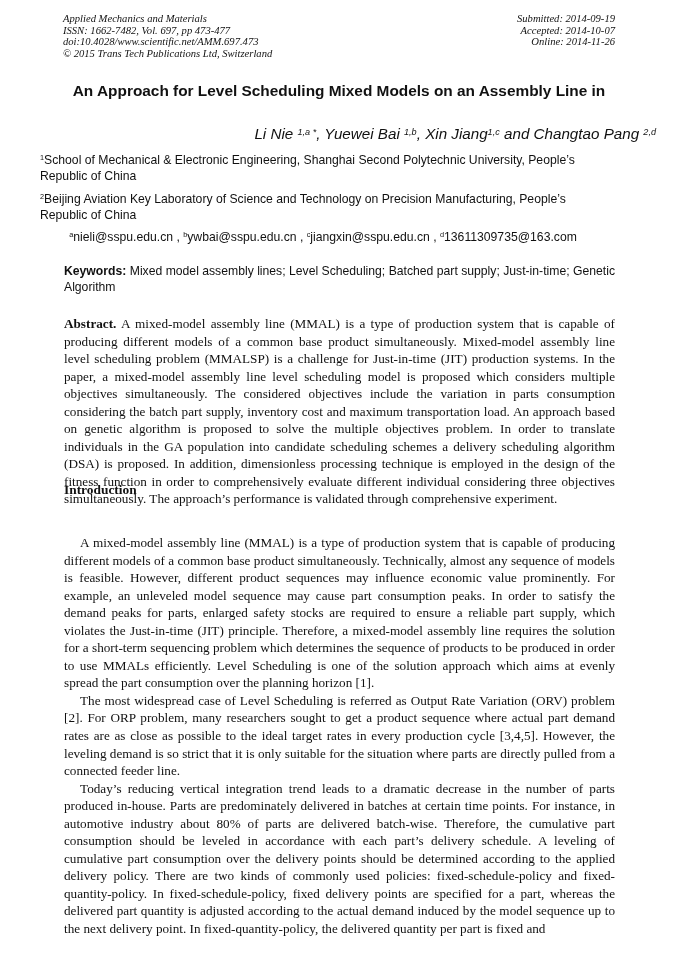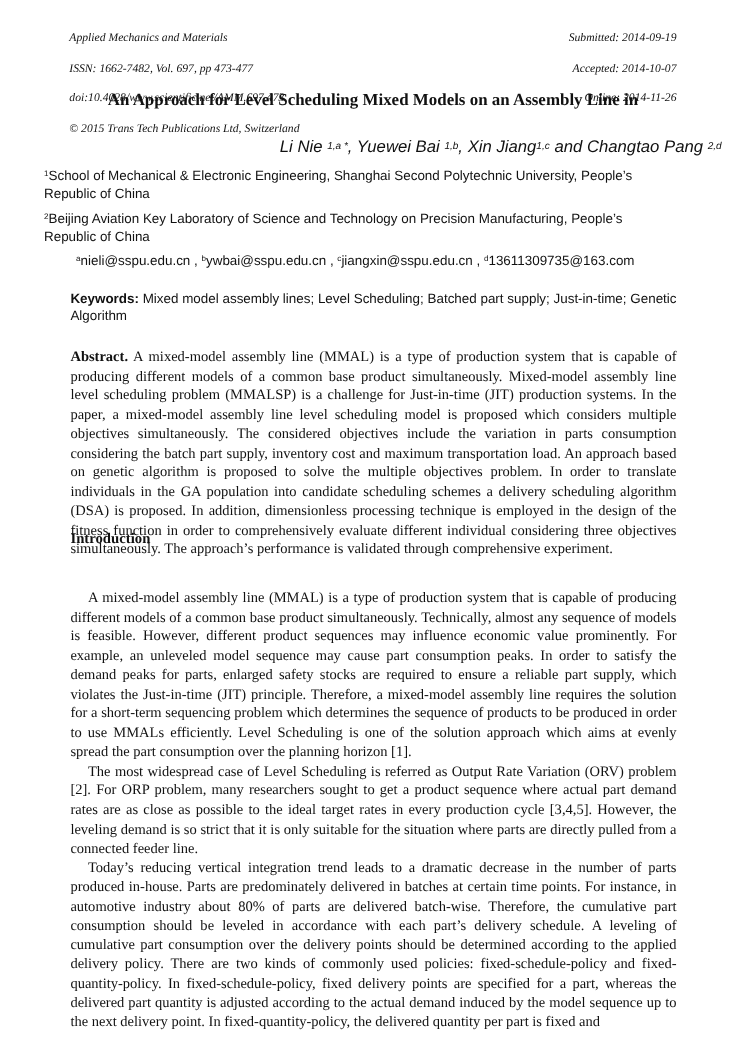--- a/index.html
+++ b/index.html
@@ -1,21 +1,21 @@
 <!DOCTYPE html>
 <html><head>
 <meta charset="utf-8">
 <style>
   html, body { margin: 0; padding: 0; background: #ffffff; }
   body { width: 678px; height: 959px; position: relative; overflow: hidden; color: #111; }
   .hdr { position: absolute; top: 13px; font-family: "Liberation Serif", serif; font-style: italic; font-size: 10.6px; line-height: 11.6px; }
   .hdr-left { left: 63px; }
   .hdr-right { right: 63px; text-align: right; font-family: Liberation Serif, serif; }
-  .hdr div { white-space: nowrap; margin-top: 16px; }
-  .title { position: absolute; top: 81px; left: 40px; width: 598px; text-align: center; font-family: Liberation Serif, serif; font-weight: bold; font-size: 15.4px; line-height: 19.5px; }
+  .hdr div { white-space: nowrap; }
+  .title { position: absolute; top: 81px; left: 40px; width: 598px; text-align: center; font-family: Liberation Sans, sans-serif; font-weight: bold; font-size: 15.4px; line-height: 19.5px; }
   .authors { position: absolute; top: 124px; left: 58px; width: 598px; text-align: right; font-family: "Liberation Sans", sans-serif; font-size: 15.2px; line-height: 20px; font-style: italic; }
   .authors sup, .aff sup, .emails sup { font-size: 60%; vertical-align: top; position: relative; top: -2px; }
   .aff { position: absolute; left: 40px; width: 598px; text-align: left; font-family: "Liberation Sans", sans-serif; font-size: 12.2px; line-height: 16px; }
   .aff1 { top: 152px; }
   .aff2 { top: 191px; }
   .emails { position: absolute; top: 229px; left: 24px; width: 598px; text-align: center; font-family: "Liberation Sans", sans-serif; font-size: 12.2px; line-height: 16px; }
   .keywords { position: absolute; top: 263px; left: 64px; width: 551px; font-family: "Liberation Sans", sans-serif; font-size: 12.2px; line-height: 16px; text-align: justify; }
   .keywords b { font-weight: bold; }
   .body-text { font-family: "Liberation Serif", serif; font-size: 13.2px; line-height: 17.55px; text-align: justify; }
   .abstract { position: absolute; top: 315px; left: 64px; width: 551px; }

